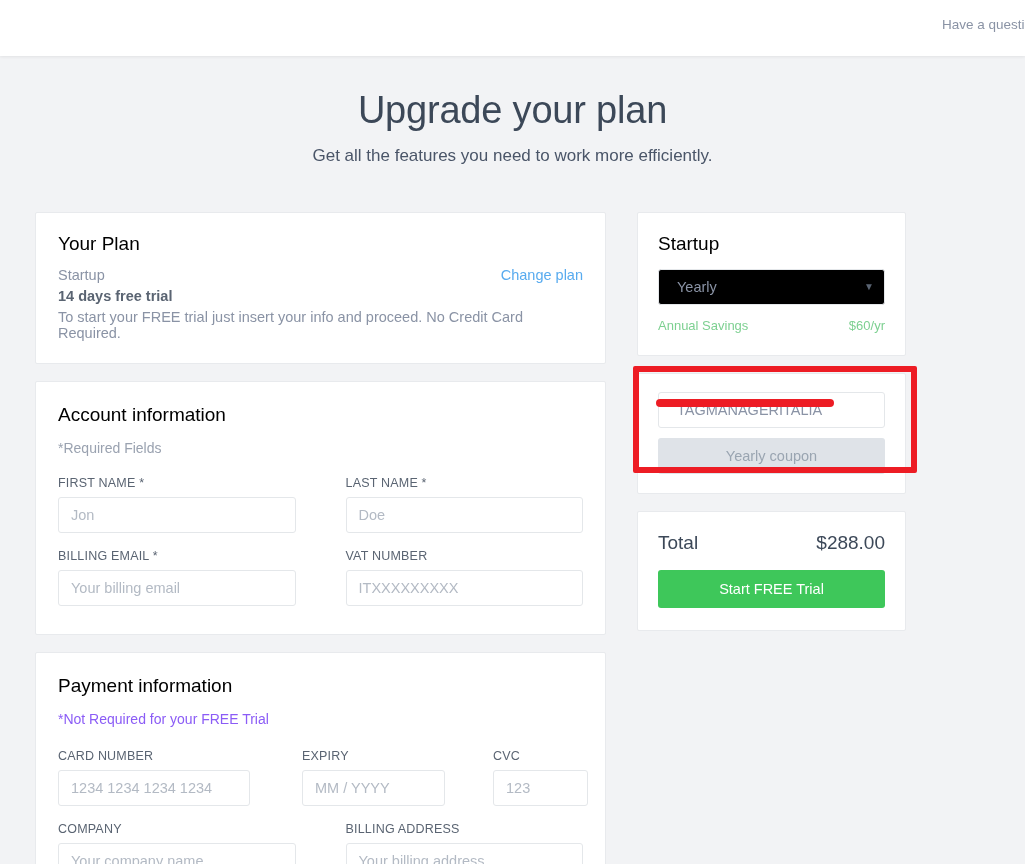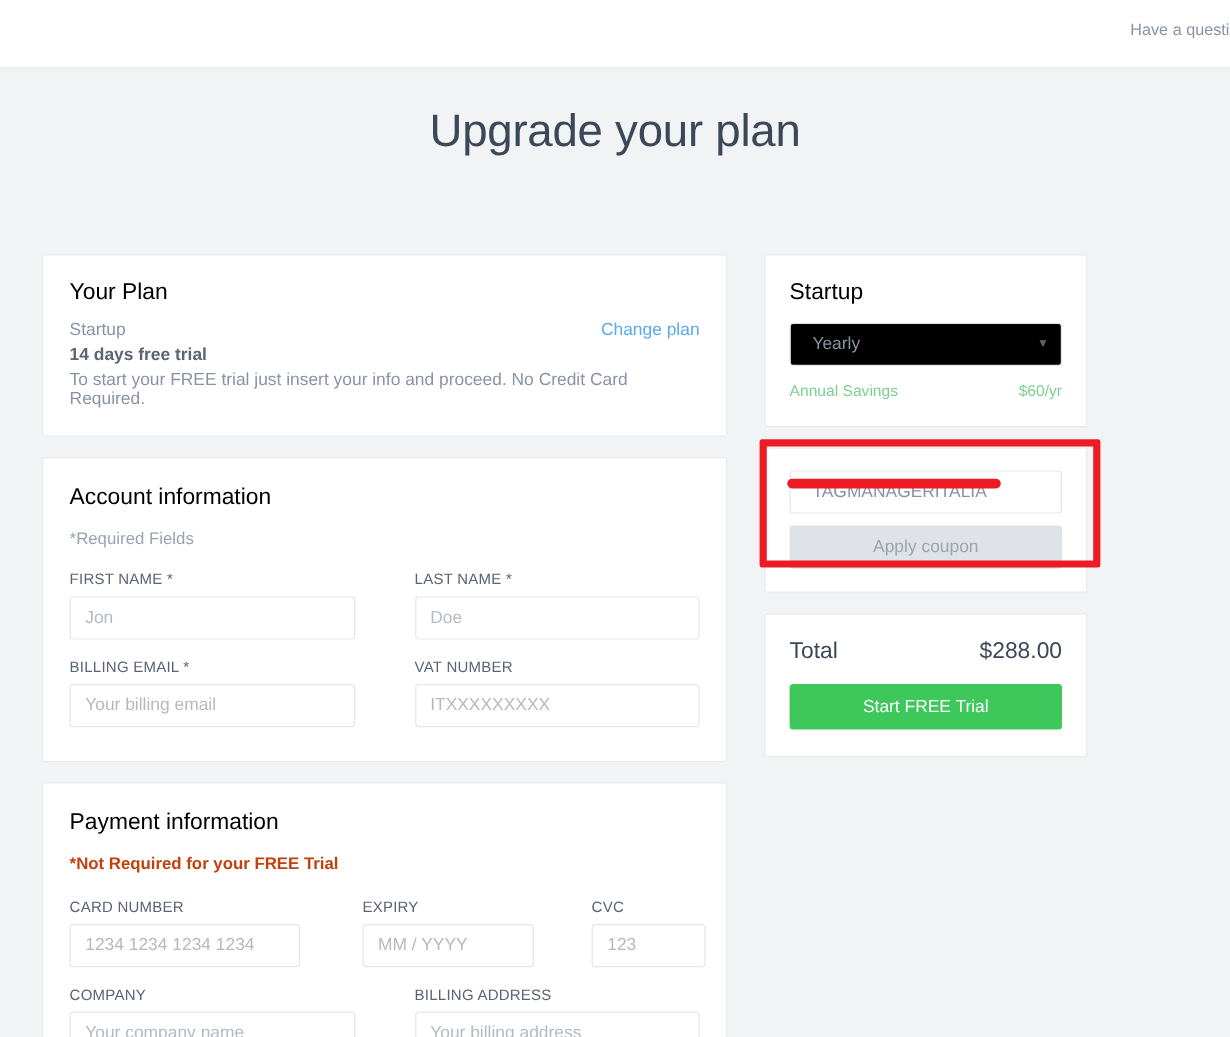--- a/index.html
+++ b/index.html
@@ -118,22 +118,22 @@
   
   .form-card { padding: 22px 22px 24px 22px; }
   .form-card .card-title { margin-bottom: 14px; }
 
   .req-note {
     font-size: 14px;
     color: #9aa2b0;
     margin-bottom: 20px;
   }
   .req-note.green {
-    color: #c2410c;
-    font-weight: bold;
+    color: #8b5cf6;
+    font-weight: normal;
     margin-bottom: 22px;
   }
 
   .field-row {
     display: flex;
     gap: 50px;
     margin-bottom: 4px;
   }
   .field-row.three { gap: 0; }
 
@@ -289,20 +289,21 @@
 <body>
 
 <div class="wrap">
 
   <div class="topbar">
     <span class="topbar-right">Have a question?</span>
   </div>
 
   <div class="page-head">
     <h1 class="page-title">Upgrade your plan</h1>
+    <p class="page-sub">Get all the features you need to work more efficiently.</p>
   </div>
 
   <div class="col-left">
 
     <div class="card plan-card">
       <div class="card-title">Your Plan</div>
       <div class="plan-row">
         <span class="plan-name">Startup</span>
         <a class="change-plan">Change plan</a>
       </div>
@@ -381,21 +382,21 @@
         <span class="caret">▼</span>
       </div>
       <div class="savings-row">
         <span>Annual Savings</span>
         <span>$60/yr</span>
       </div>
     </div>
 
     <div class="card coupon-card">
       <input class="coupon-input" type="text" value="TAGMANAGERITALIA" style="">
-      <button class="apply-btn">Apply coupon</button>
+      <button class="apply-btn">Yearly coupon</button>
     </div>
 
     <div class="card total-card">
       <div class="total-row">
         <span class="total-label">Total</span>
         <span class="total-value">$288.00</span>
       </div>
       <button class="trial-btn">Start FREE Trial</button>
     </div>
 

